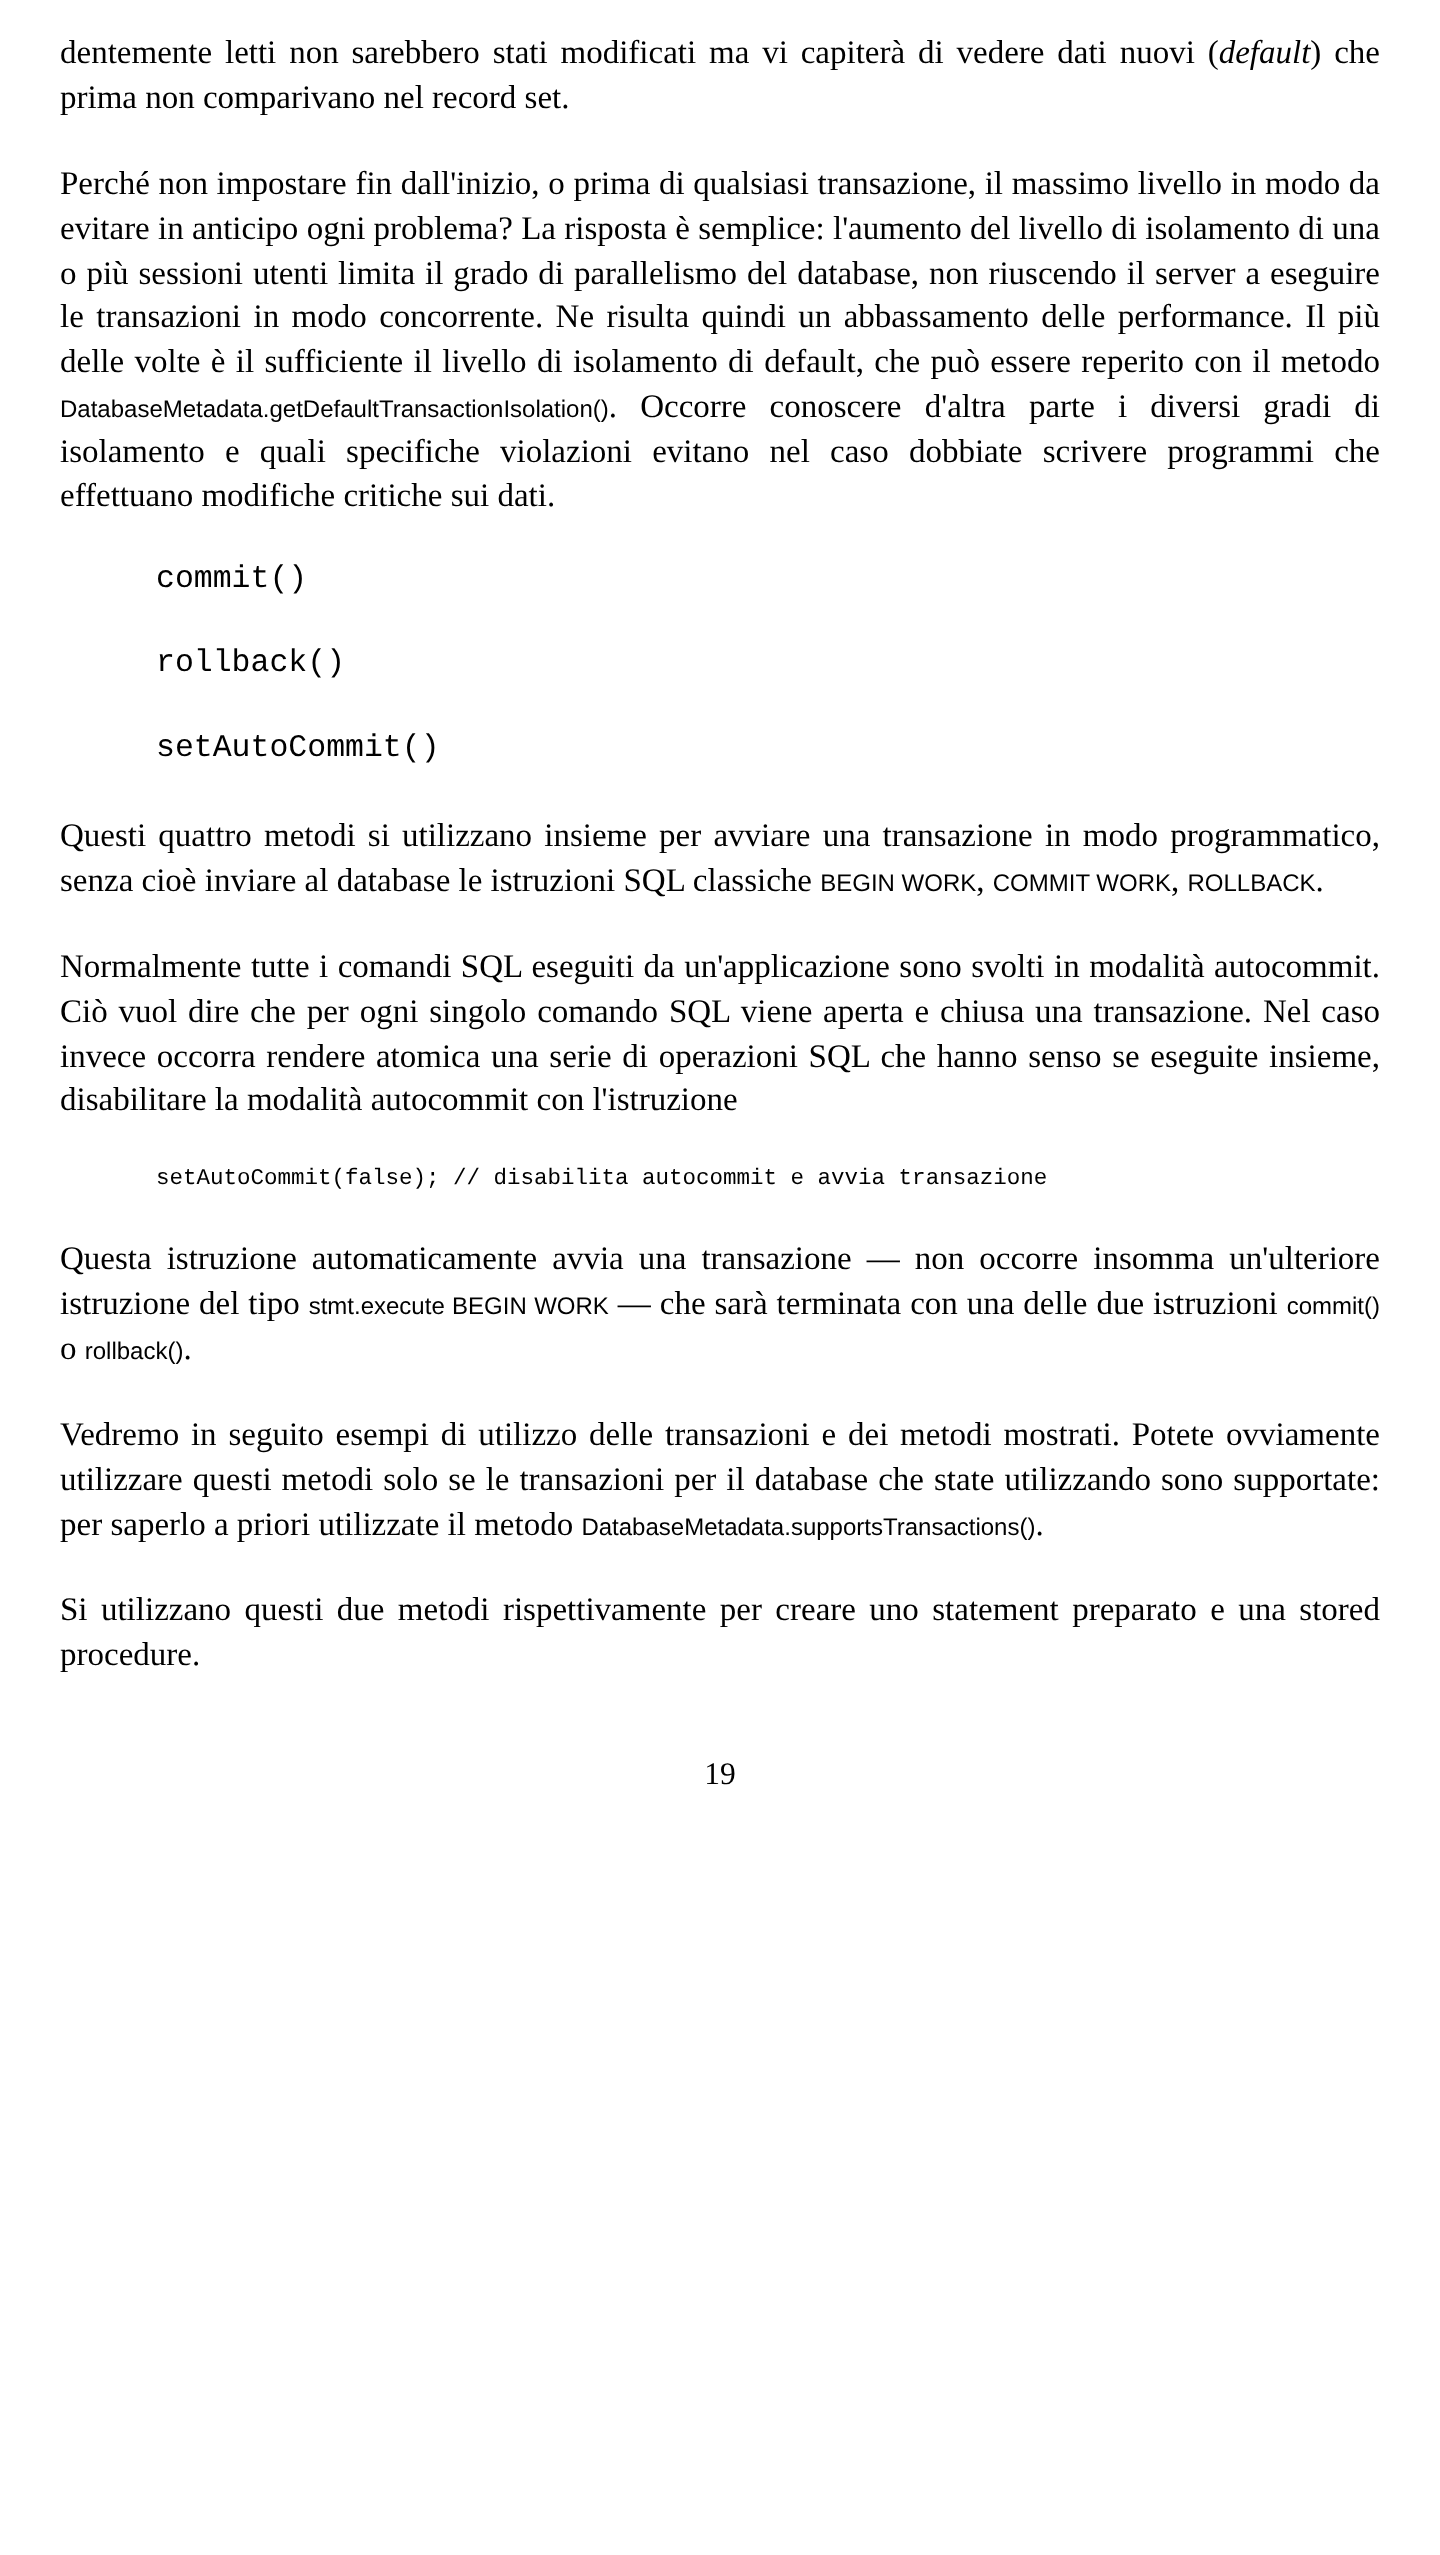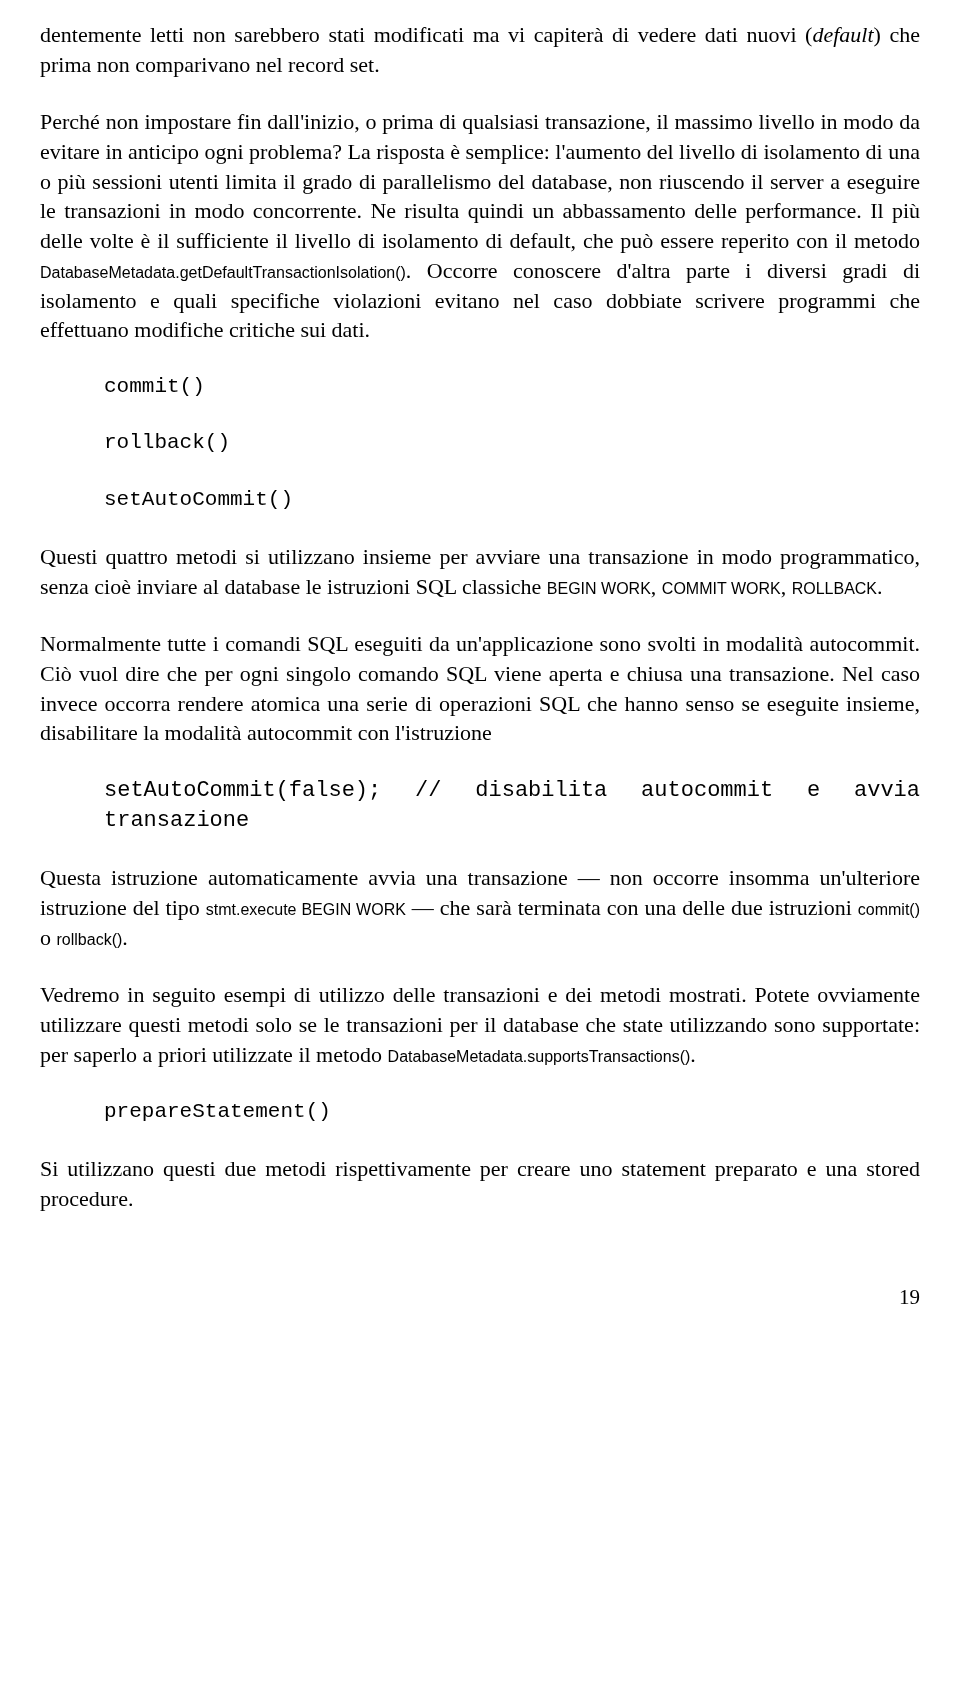--- a/index.html
+++ b/index.html
@@ -32,25 +32,25 @@
       font-size: 21px;
       margin: 0 0 28px 0;
     }
     .code-list div:last-child {
       margin-bottom: 0;
     }
     .code-line {
       margin: 0 0 28px 0;
       padding-left: 64px;
       font-family: 'Courier New', Courier, monospace;
-      font-size: 22px;
+      font-size: 15px;
     }
     .page-number {
-      text-align: right;
-      margin-top: 70px;
+      text-align: center;
+      margin-top: 50px;
       font-size: 21px;
     }
   </style>
 </head>
 <body>
 
 <p class="para"><span>dentemente letti non sarebbero stati modificati ma vi capiterà di vedere dati nuovi (</span><span class="italic">default</span><span>) che prima non comparivano nel record set.</span></p>
 
 <p class="para"><span>Perché non impostare fin dall'inizio, o prima di qualsiasi transazione, il massimo livello in modo da evitare in anticipo ogni problema? La risposta è semplice: l'aumento del livello di isolamento di una o più sessioni utenti limita il grado di parallelismo del database, non riuscendo il server a eseguire le transazioni in modo concorrente. Ne risulta quindi un abbassamento delle performance. Il più delle volte è il sufficiente il livello di isolamento di default, che può essere reperito con il metodo </span><span class="mono">DatabaseMetadata.getDefaultTransaction­Isolation()</span><span>. Occorre conoscere d'altra parte i diversi gradi di isolamento e quali specifiche violazioni evitano nel caso dobbiate scrivere programmi che effettuano modifiche critiche sui dati.</span></p>
 
@@ -64,18 +64,17 @@
 
 <p class="para">Normalmente tutte i comandi SQL eseguiti da un'applicazione sono svolti in modalità autocommit. Ciò vuol dire che per ogni singolo comando SQL viene aperta e chiusa una transazione. Nel caso invece occorra rendere atomica una serie di operazioni SQL che hanno senso se eseguite insieme, disabilitare la modalità autocommit con l'istruzione</p>
 
 <div class="code-line">setAutoCommit(false); // disabilita autocommit e avvia transazione</div>
 
 <p class="para"><span>Questa istruzione automaticamente avvia una transazione — non occorre insomma un'ulteriore istruzione del tipo </span><span class="mono">stmt.execute BEGIN WORK</span><span> — che sarà terminata con una delle due istruzioni </span><span class="mono">commit()</span><span> o </span><span class="mono">rollback()</span><span>.</span></p>
 
 <p class="para"><span>Vedremo in seguito esempi di utilizzo delle transazioni e dei metodi mostrati. Potete ovviamente utilizzare questi metodi solo se le transazioni per il database che state utilizzando sono supportate: per saperlo a priori utilizzate il metodo </span><span class="mono">DatabaseMetadata.supports­Transactions()</span><span>.</span></p>
 
 <div class="code-list">
-  <div>prepareStatement()</div>
 </div>
 
 <p class="para">Si utilizzano questi due metodi rispettivamente per creare uno statement preparato e una stored procedure.</p>
 
 <div class="page-number">19</div>
 
 </body></html>

